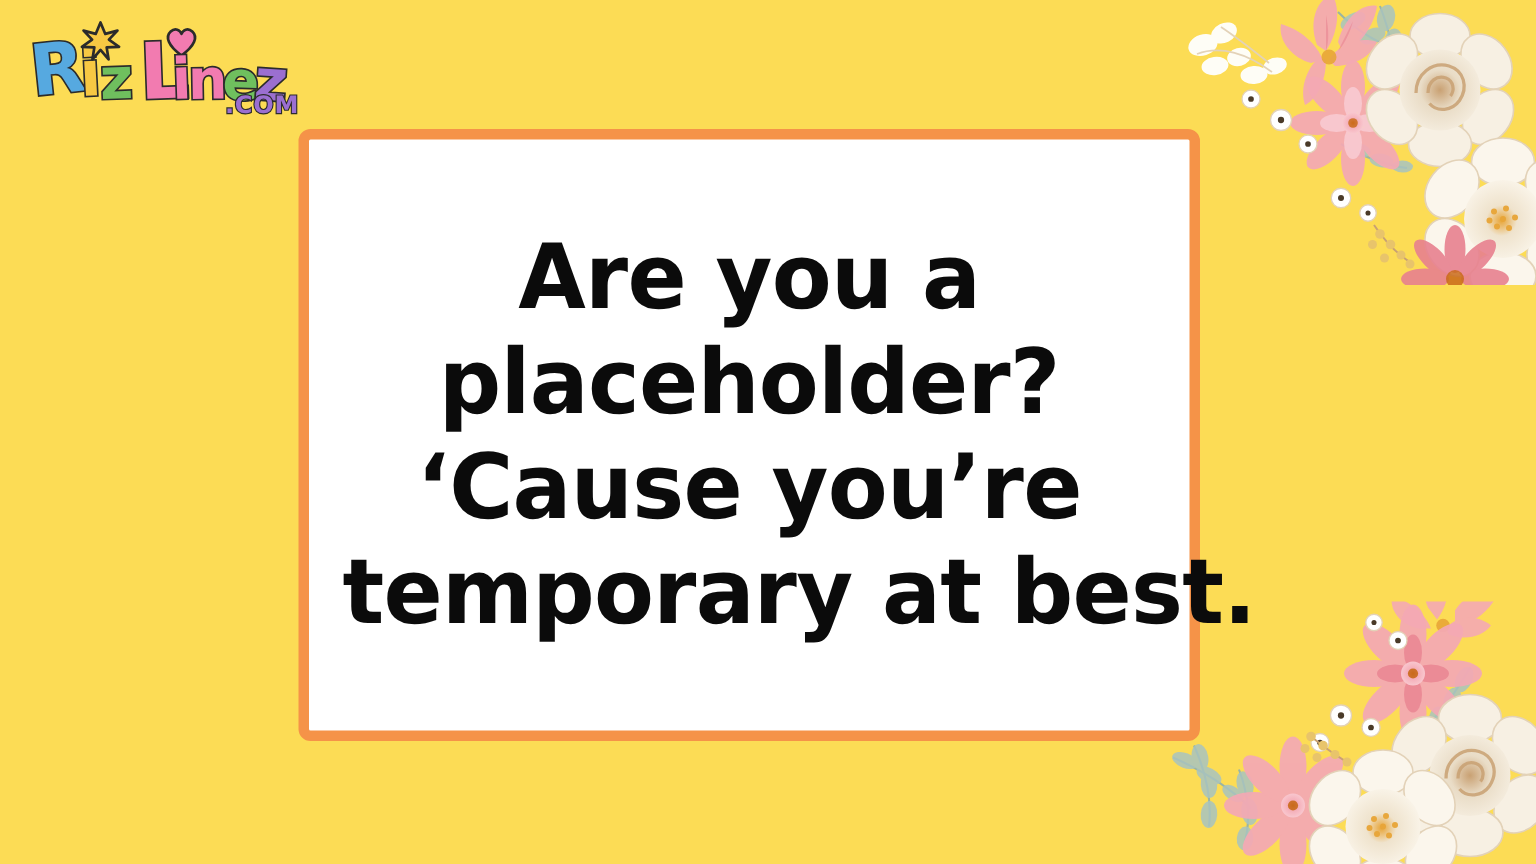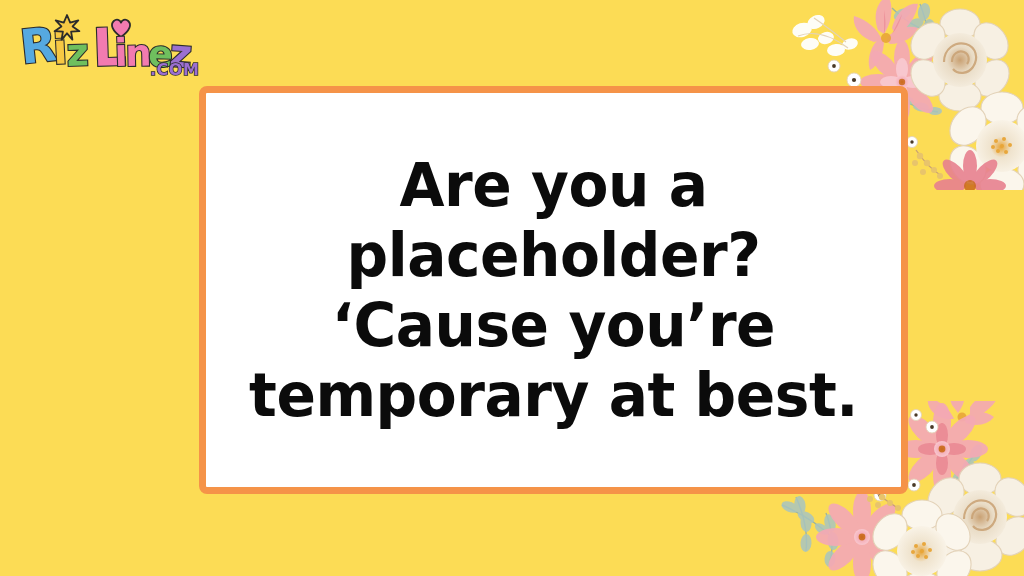--- a/index.html
+++ b/index.html
@@ -21,21 +21,21 @@
     left: 8px; top: 10px;
     width: 200px; height: 72px;
     z-index: 40;
   }
   #logo svg { display: block; width: 200px; height: 72px; }
 
   
   #quote-card {
     position: absolute;
     left: 199px; top: 86px;
-    width: 709px; height: 408px;
+    width: 601px; height: 408px;
     background: #FFFFFF;
     border: 7px solid #F59348;
     border-radius: 8px;
     z-index: 30;
     display: flex;
     align-items: center;
     justify-content: center;
   }
   #quote-text {
     width: 100%;

